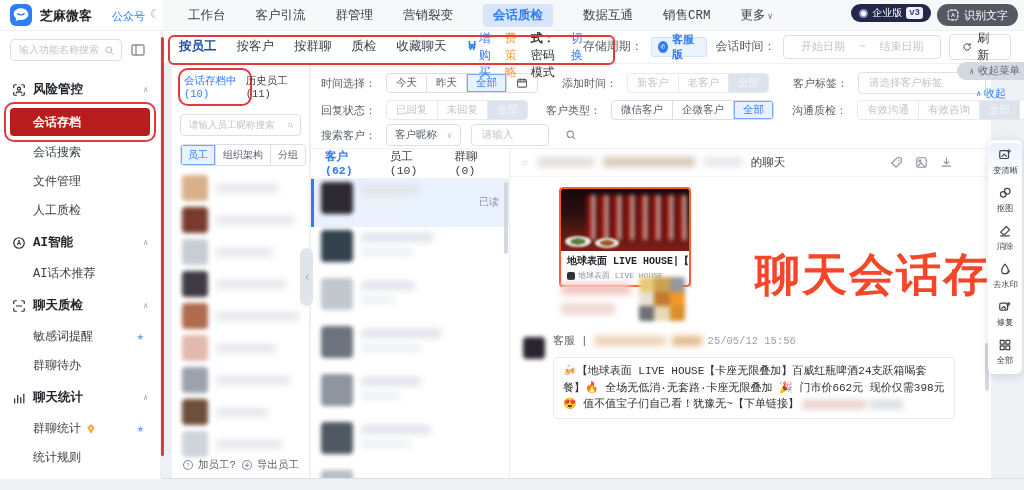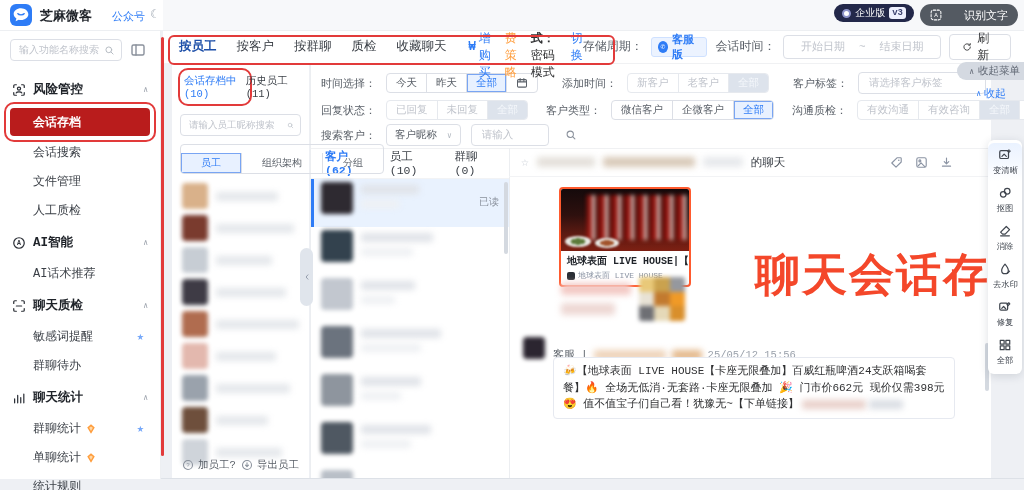--- a/index.html
+++ b/index.html
@@ -18,21 +18,21 @@
   .channel{position:absolute;left:112px;top:9px;font-size:11px;color:#2e7cf6;}
   .moon{position:absolute;left:150px;top:7px;font-size:12px;color:#9aa3ae;}
   .nav-items{position:absolute;left:188px;top:0;height:30px;display:flex;align-items:center;gap:30px;}
   .nav-item{font-size:12.5px;color:#3a3f46;cursor:pointer;white-space:nowrap;}
   .nav-item.active{background:#d7e5fd;color:#2e7cf6;font-weight:bold;padding:3px 10px;border-radius:3px;}
   .nav-item .crt{font-size:9px;color:#6b7280;margin-left:2px;}
   .nav-right{position:absolute;right:6px;top:4px;display:flex;gap:6px;}
   .plan-pill{display:flex;align-items:center;gap:4px;background:#23284a;border-radius:10px;height:18px;padding:0 8px;color:#fff;font-size:10px;}
   .plan-dot{width:9px;height:9px;border-radius:50%;background:#fff;border:2px solid #8d93c9;box-sizing:border-box;}
   .plan-ver{background:#eef0ff;color:#3c4270;font-size:9px;border-radius:3px;padding:1px 3px;font-weight:bold;}
-  .ocr-btn{display:flex;align-items:center;gap:22px;background:rgba(62,67,76,.88);border-radius:11px;height:22px;padding:0 10px;color:#fff;font-size:11px;}
+  .ocr-btn{display:flex;align-items:center;gap:5px;background:rgba(62,67,76,.88);border-radius:11px;height:22px;padding:0 10px;color:#fff;font-size:11px;}
   .ocr-btn .ic{width:12px;height:12px;color:#fff;}
   
   .toolbar{position:absolute;left:163px;top:30px;width:861px;height:33px;background:#fff;border-bottom:1px solid #f0f1f3;display:flex;align-items:center;z-index:20;}
   .tb-left{display:flex;align-items:center;gap:20px;padding-left:16px;}
   .tb-tab{font-size:12.5px;color:#3a3f46;cursor:pointer;white-space:nowrap;}
   .tb-tab.active{color:#1d4fa8;font-weight:bold;}
   .tb-buy{color:#2e7cf6;font-size:12px;display:flex;align-items:center;gap:3px;}
   .tb-buy .won{font-weight:bold;font-size:12px;}
   .tb-fee{color:#ff9d3c;font-size:12px;}
   .tb-mode{font-size:12px;color:#303133;}
@@ -65,21 +65,21 @@
   
   .emp{position:absolute;left:172px;top:64px;width:137px;height:414px;background:#fff;z-index:5;}
   .emp-tabs{display:flex;align-items:center;padding:10px 8px 4px;}
   .emp-tab1{font-size:10.5px;color:#2e7cf6;outline:2px solid #e23a3a;outline-offset:4px;border-radius:4px;margin-left:4px;}
   .emp-tab2{font-size:10.5px;color:#3a3f46;margin-left:auto;margin-right:2px;}
   .emp-search{margin:10px 8px 0;height:22px;border:1px solid #dcdfe6;border-radius:4px;display:flex;align-items:center;padding:0 6px;box-sizing:border-box;}
   .emp-search input{border:0;outline:0;width:96px;font-size:9.5px;background:transparent;font-family:inherit;color:#303133;}
   .emp-search input::placeholder{color:#c0c4cc;}
   .emp-search .ic{width:11px;height:11px;color:#b4bac2;margin-left:auto;}
   .emp-segs{display:flex;margin:8px 8px 0;border:1px solid #dcdfe6;border-radius:4px;overflow:hidden;width:fit-content;}
-  .emp-segs span{font-size:10px;color:#5a6068;padding:3px 20px;border-left:1px solid #dcdfe6;white-space:nowrap;margin-top:8px;}
+  .emp-segs span{font-size:10px;color:#5a6068;padding:3px 7px;border-left:1px solid #dcdfe6;white-space:nowrap;}
   .emp-segs span:first-child{border-left:0;}
   .emp-segs span.on{background:#e8f1ff;color:#2e7cf6;box-shadow:inset 0 0 0 1px #79a5f3;}
   .emp-rows{margin-top:6px;}
   .emp-row{display:flex;align-items:center;gap:8px;height:32px;padding:0 10px;}
   .emp-row .bav{width:26px;height:26px;}
   .emp-foot{position:absolute;left:0;right:0;bottom:6px;display:flex;justify-content:space-between;padding:0 10px;font-size:10.5px;color:#5a6068;}
   .emp-foot .f{display:flex;align-items:center;gap:4px;}
   .emp-foot .ic{width:12px;height:12px;color:#8a919c;}
   .divider-handle{position:absolute;left:300px;top:248px;width:13px;height:58px;background:#e0e5ec;border-radius:7px;z-index:6;display:flex;align-items:center;justify-content:center;color:#8a93a3;}
   .divider-handle .ic{width:10px;height:10px;}
@@ -129,21 +129,21 @@
   .card-img .plate1{position:absolute;left:4px;bottom:4px;width:26px;height:11px;border-radius:50%;background:radial-gradient(ellipse at center,#5c7a3a 0 40%,#e9e9e4 41% 100%);filter:blur(1px);}
   .card-img .plate2{position:absolute;left:34px;bottom:3px;width:24px;height:10px;border-radius:50%;background:radial-gradient(ellipse at center,#a2542c 0 40%,#e9e9e4 41% 100%);filter:blur(1px);}
   .card-title{font-size:10px;font-weight:bold;color:#1f2329;padding:3px 6px 1px;white-space:nowrap;overflow:hidden;}
   .card-src{display:flex;align-items:center;gap:3px;padding:1px 6px 4px;}
   .card-src .si{width:8px;height:8px;border-radius:2px;background:#2b2f36;flex:none;}
   .card-src .st{font-size:8px;color:#8a93a3;white-space:nowrap;}
   .p-lines{position:absolute;left:52px;top:106px;display:flex;flex-direction:column;gap:8px;}
   .mosaic{position:absolute;left:130px;top:100px;width:46px;height:44px;display:grid;grid-template-columns:repeat(3,1fr);filter:blur(2px);border-radius:3px;overflow:hidden;}
   .watermark{position:absolute;left:246px;top:68px;font-size:45px;font-weight:bold;color:#f4472a;letter-spacing:2px;white-space:nowrap;z-index:8;}
   .msg-av{position:absolute;left:14px;top:160px;width:22px;height:22px;}
-  .msg-head{position:absolute;left:44px;top:170px;display:flex;align-items:center;gap:6px;}
+  .msg-head{position:absolute;left:44px;top:156px;display:flex;align-items:center;gap:6px;}
   .msg-sender{font-size:11px;color:#5a6068;}
   .msg-time{font-size:10.5px;color:#9aa1ab;}
   .bubble{position:absolute;left:44px;top:180px;width:402px;border:1px solid #e6e9f0;border-radius:4px;background:#fff;padding:5px 9px;font-size:11px;line-height:1.5;color:#303133;box-sizing:border-box;}
   .bubble .bb{vertical-align:middle;margin-left:3px;}
   .chat-scroll{position:absolute;right:2px;top:166px;width:4px;height:48px;background:#d4d9e0;border-radius:2px;}
   
   .rail{position:absolute;left:988px;top:140px;width:34px;background:#fff;border-radius:6px;box-shadow:0 2px 10px rgba(30,40,60,.15);z-index:25;padding:3px 0;}
   .tr-item{display:flex;flex-direction:column;align-items:center;gap:2px;padding:5px 0 4px;cursor:pointer;}
   .tr-item:first-child{background:linear-gradient(180deg,#eaf2ff,#ffffff);border-radius:6px 6px 0 0;}
   .tr-item .ic{width:14px;height:14px;color:#3f454e;}
@@ -166,20 +166,30 @@
     <div class="nav-strip"></div>
     <div class="logo ic">
       <svg viewBox="0 0 24 24">
           <path d="M12 4.5C7.6 4.5 4 7.3 4 10.8c0 2 1.2 3.7 3 4.9l-.9 3 3.4-1.5c.8.2 1.6.3 2.5.3 4.4 0 8-2.8 8-6.3S16.4 4.5 12 4.5Z" fill="#fff"></path>
           <path d="M8.6 10.6c1 1.7 5.8 1.7 6.8 0" stroke="#2e7cf6" stroke-width="1.6" fill="none" stroke-linecap="round"></path>
         </svg>
     </div>
     <div class="brand">芝麻微客</div>
     <div class="channel">公众号</div>
     <div class="moon">☾</div>
+    <div class="nav-items">
+        <span class="nav-item">工作台</span>
+        <span class="nav-item">客户引流</span>
+        <span class="nav-item">群管理</span>
+        <span class="nav-item">营销裂变</span>
+        <span class="nav-item active">会话质检</span>
+        <span class="nav-item">数据互通</span>
+        <span class="nav-item">销售CRM</span>
+        <span class="nav-item">更多<span class="crt">∨</span></span>
+      </div>
     <div class="nav-right">
       <div class="plan-pill">
         <span class="plan-dot"></span>
         <span>企业版</span>
         <span class="plan-ver">v3</span>
       </div>
       <div class="ocr-btn">
         <span class="ic">
             <svg viewBox="0 0 16 16" fill="none" stroke="currentColor" stroke-width="1.4" stroke-linecap="round" stroke-linejoin="round">
               <rect x="1.5" y="1.5" width="13" height="13" rx="3" stroke-dasharray="3 2"></rect>
@@ -314,29 +324,20 @@
         </div>
         <div class="side-item">
           <span>群聊统计</span>
           <span class="gem ic">
             <svg viewBox="0 0 16 16">
               <path d="M8 1.8 13 6 8 14.2 3 6l5-4.2Z" fill="#ff9d3c"></path>
               <path d="M8 4.5 10.5 6.4 8 10.5 5.5 6.4Z" fill="#ffd9a8"></path>
             </svg>
           </span>
           <span class="star">★</span>
-        </div>
-        <div class="side-item">
-          <span>单聊统计</span>
-          <span class="gem ic">
-            <svg viewBox="0 0 16 16">
-              <path d="M8 1.8 13 6 8 14.2 3 6l5-4.2Z" fill="#ff9d3c"></path>
-              <path d="M8 4.5 10.5 6.4 8 10.5 5.5 6.4Z" fill="#ffd9a8"></path>
-            </svg>
-          </span>
         </div>
         <div class="side-item">
           <span>统计规则</span>
         </div>
       </div>
   </div>
 
   <div class="emp">
     <div class="emp-tabs">
       <span class="emp-tab1">会话存档中(10)</span>

